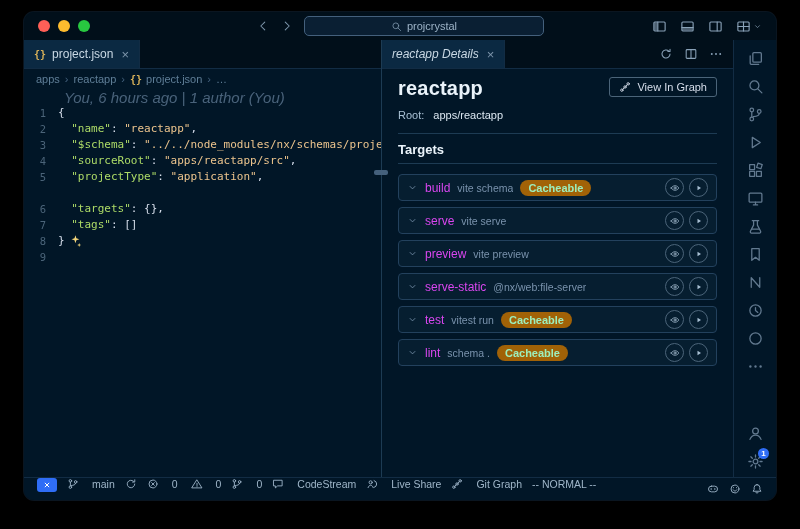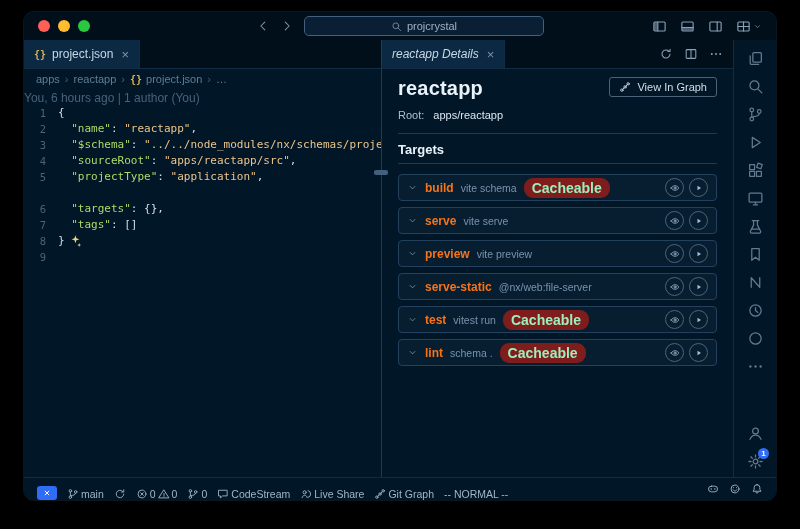--- a/index.html
+++ b/index.html
@@ -32,21 +32,21 @@
   .tab .close{color:#7d95ab;font-size:13px;line-height:1;margin-left:2px;}
   .tab-actions{margin-left:auto;display:flex;align-items:center;gap:11px;padding-right:10px;color:#8aa2b8;}
   .jsonmark{color:#dcb45a;font-family:"DejaVu Sans Mono",monospace;font-weight:bold;font-size:10px;}
   .italic{font-style:italic;}
 
   .breadcrumbs{flex:0 0 20px;display:flex;align-items:center;gap:5px;padding:0 12px;font-size:11px;color:#5f7e97;background:#011627;white-space:nowrap;}
   .crumb-sep{color:#44607c;}
 
   
   .editor{flex:1;overflow:hidden;font-family:"DejaVu Sans Mono",monospace;font-size:11px;padding-top:2px;}
-  .codelens{font-size:12px;color:#49627a;height:14px;line-height:14px;font-family:"Liberation Sans",sans-serif;}
+  .codelens{padding-left:40px;font-size:15px;color:#49627a;height:14px;line-height:14px;font-family:"Liberation Sans",sans-serif;font-style:italic;}
   .codeline{display:flex;height:16px;line-height:16px;}
   .gutter{flex:0 0 22px;text-align:right;color:#4b6479;font-size:10.5px;}
   .lct{margin-left:12px;white-space:pre;display:flex;align-items:center;}
   .tk-pun{color:#d6deeb;}
   .tk-key{color:#addb67;}
   .tk-str{color:#ecc48d;}
   .hintchip{display:inline-flex;align-items:center;gap:5px;margin-left:14px;padding:0 7px;height:14px;border-radius:3px;
             background:rgba(95,126,151,.14);color:#5f7e97;font-size:10px;font-family:"Liberation Sans",sans-serif;white-space:nowrap;}
   .sparkle{width:14px;height:14px;margin-left:3px;display:inline-flex;}
 
@@ -58,39 +58,39 @@
              padding:3px 9px;font-size:11px;color:#d6deeb;background:transparent;}
   .meta{margin-top:7px;font-size:11px;line-height:16px;}
   .meta .lab{color:#a9c0d4;margin-right:6px;}
   .meta .val{color:#dbe7f1;}
   hr.sep{border:none;border-top:1px solid #1d3b53;margin:10px 0 8px 0;}
   .theading{font-size:13px;font-weight:bold;color:#eaf3fa;}
   hr.sep2{border:none;border-top:1px solid #1d3b53;margin:6px 0 10px 0;}
   .trow{display:flex;align-items:center;gap:7px;height:25px;border:1px solid #23415d;border-radius:4px;
         background:rgba(29,59,83,.22);padding:0 8px;margin-bottom:6px;font-size:12px;}
   .trow .chev{width:11px;height:11px;color:#7a93ad;display:inline-flex;flex:0 0 auto;}
-  .trow .nm{font-weight:bold;color:#f97316;}
+  .trow .nm{font-weight:normal;color:#d946ef;}
   .trow .cmd{color:#7a93ad;font-size:10.5px;white-space:nowrap;overflow:hidden;text-overflow:ellipsis;}
-  .pill{font-size:14px;font-weight:bold;padding:2px 8px;border-radius:9px;background:#7f1d1d;color:#9deebc;flex:0 0 auto;}
+  .pill{font-size:11px;font-weight:bold;padding:2px 8px;border-radius:9px;background:#a16207;color:#9deebc;flex:0 0 auto;}
   .ticons{margin-left:auto;display:flex;gap:5px;flex:0 0 auto;}
   .cbtn{width:17px;height:17px;border:1px solid #4b6479;border-radius:50%;display:flex;align-items:center;justify-content:center;color:#a9c0d4;}
   .cbtn .ic{width:10px;height:10px;}
 
   
   .activitybar{flex:0 0 42px;border-left:1px solid #122c44;display:flex;flex-direction:column;align-items:center;padding:4px 0 2px 0;background:#011627;}
   .abar-item{width:42px;height:28px;display:flex;align-items:center;justify-content:center;color:#62798f;position:relative;}
   .abar-item .ic{width:17px;height:17px;}
   .abar-spacer{flex:1;}
   .badge{position:absolute;top:1px;right:7px;background:#2f6df6;color:#fff;font-size:8px;font-weight:bold;
          width:11px;height:11px;border-radius:50%;display:flex;align-items:center;justify-content:center;}
 
   
   .statusbar{flex:0 0 22px;display:flex;align-items:center;padding:0 8px;font-size:10.5px;color:#9fb6c9;
              background:#011627;border-top:1px solid #122c44;}
-  .sitem{display:flex;align-items:flex-end;gap:2px;padding:0 5px;height:100%;white-space:nowrap;}
+  .sitem{display:flex;align-items:flex-start;gap:13px;padding:0 5px;height:100%;white-space:nowrap;}
   .sitem .ic{width:12px;height:12px;}
   .remote-chip{background:#2f6df6;color:#fff;border-radius:3px;width:20px;height:14px;display:flex;align-items:center;justify-content:center;}
   .remote-chip .ic{width:10px;height:10px;}
   .sb-right{margin-left:auto;display:flex;align-items:center;}
 
   .ic{display:inline-flex;}
   .ic svg{width:100%;height:100%;display:block;}
 </style>
 </head>
 <body>

